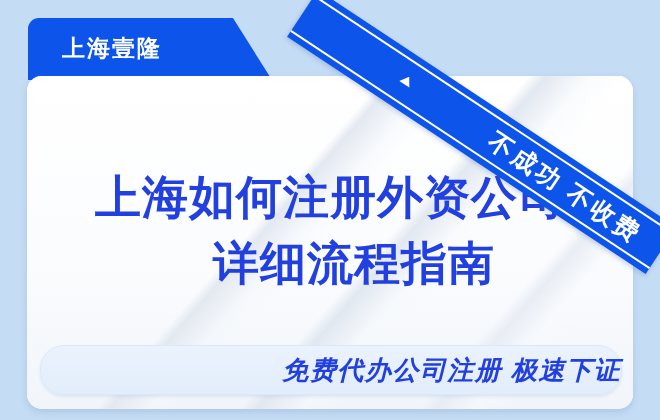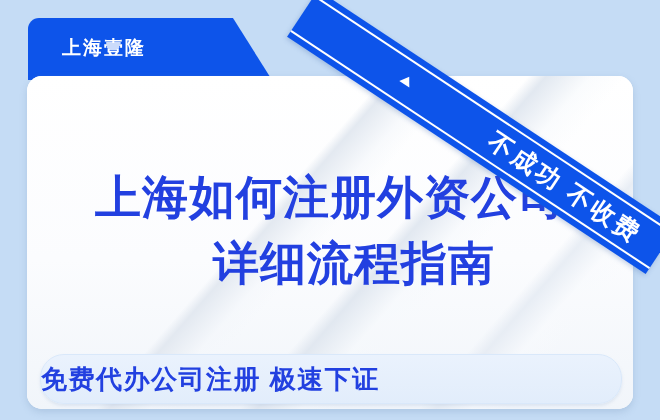--- a/index.html
+++ b/index.html
@@ -37,21 +37,21 @@
     background: #0d54ea;
     border-radius: 11px 11px 0 0;
     -webkit-clip-path: polygon(0 0, 84% 0, 100% 100%, 0 100%);
     clip-path: polygon(0 0, 84% 0, 100% 100%, 0 100%);
   }
   .brand-tab .tab-label {
     position: absolute;
     left: 34px;
     top: 13px;
     color: #ffffff;
-    font-size: 19px;
+    font-size: 23px;
     font-weight: bold;
     letter-spacing: 2px;
     line-height: 34px;
     white-space: nowrap;
   }
 
   
   .card {
     position: absolute;
     left: 27px;
@@ -102,30 +102,31 @@
   }
   .headline .line2 {
     display: block;
     padding-left: 48px;
   }
 
   
   .footer-pill {
     position: absolute;
     left: 13px;
-    top: 278px;
+    top: 269px;
     width: 580px;
     height: 48px;
     border-radius: 24px;
     background: linear-gradient(180deg, #eaf2fd 0%, #e2edfb 100%);
     border: 1px solid #d9e8fa;
     box-shadow: 0 2px 3px rgba(160,185,215,0.25);
     display: flex;
     align-items: center;
-    justify-content: flex-start;
+    justify-content: flex-end;
+    font-style: italic;
   }
   .footer-pill .pill-text {
     color: #2240e0;
     font-size: 26px;
     font-weight: bold;
     letter-spacing: 1.5px;
     line-height: 34px;
     white-space: nowrap;
   }
 

